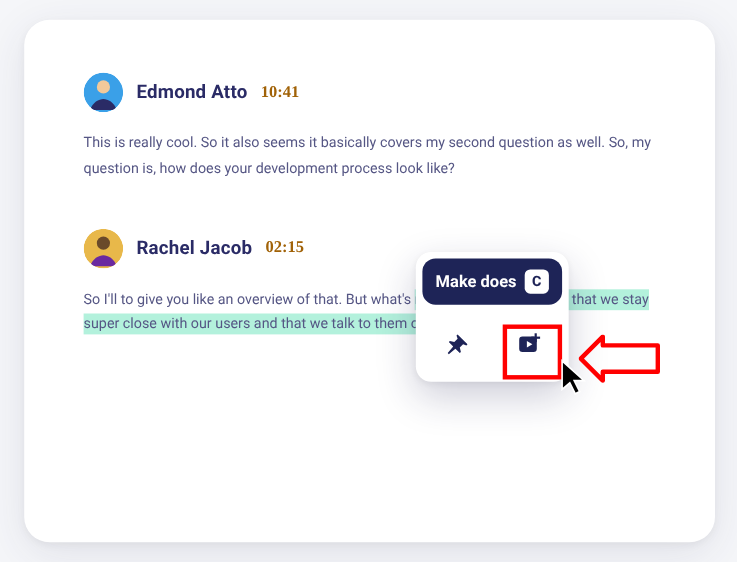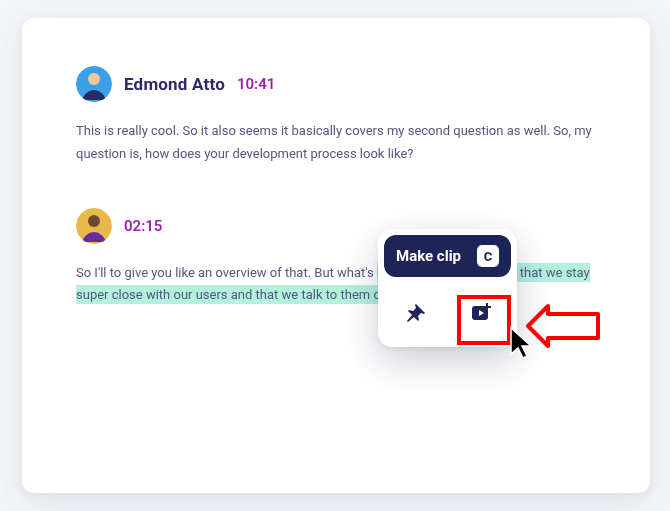--- a/index.html
+++ b/index.html
@@ -10,21 +10,21 @@
     position: relative;
     overflow: hidden;
   }
   .card {
     position: absolute;
     left: 22px;
     top: 18px;
     width: 628px;
     height: 475px;
     background: #ffffff;
-    border-radius: 12px;
+    border-radius: 23px;
     box-shadow: 0 10px 40px rgba(50,50,93,0.10), 0 2px 8px rgba(0,0,0,0.05);
     padding: 48px 54px 40px 54px;
   }
   .msg { margin-bottom: 34px; }
   .msg-head {
     display: flex;
     align-items: center;
     gap: 12px;
     margin-bottom: 18px;
   }
@@ -41,21 +41,22 @@
   .avatar svg { width: 100%; height: 100%; }
   .author {
     font-weight: 700;
     font-size: 17px;
     color: #2a2b66;
     letter-spacing: 0.2px;
   }
   .time {
     font-weight: 600;
     font-size: 15px;
-    color: #a21caf;
+    color: #a16207;
+    font-family: Liberation Serif, serif;
   }
   .body {
     font-size: 13px;
     line-height: 1.75;
     color: #555684;
   }
   .hl {
     background: #b3f1dc;
     padding: 2px 0;
     color: #555684;
@@ -170,32 +171,33 @@
 
   <div class="msg" style="margin-top:42px;">
     <div class="msg-head">
       <div class="avatar">
         <svg viewBox="0 0 36 36">
             <circle cx="18" cy="18" r="18" fill="#e8b84a"></circle>
             <circle cx="18" cy="13" r="6" fill="#6a4a2a"></circle>
             <path d="M6 34c2-7 8-10 12-10s10 3 12 10" fill="#6a2aa0"></path>
           </svg>
       </div>
+      <span class="author">Rachel Jacob</span>
       <span class="time">02:15</span>
     </div>
     <div class="body">
       <span>So I'll to give you like an overview of that. But what's </span><span class="hl">most important for us is that we stay super close with our users and that we talk to them on a daily basis.</span><span class="caret-dot"></span>
     </div>
   </div>
 
 </div>
 
 <div class="popover">
   <div class="popover-head">
-    <span>Make clip</span>
+    <span>Make does</span>
     <span class="kbd">C</span>
   </div>
   <div class="popover-body">
     <div class="icon-btn">
       <svg viewBox="0 0 24 24">
           <path fill="#1e2457" d="M14 3l-1 1 1 3-3 3-4-1-1 1 4 4-5 6 1 1 6-5 4 4 1-1-1-4 3-3 3 1 1-1z"></path>
         </svg>
     </div>
     <div class="icon-btn">
       <svg viewBox="0 0 24 24">

